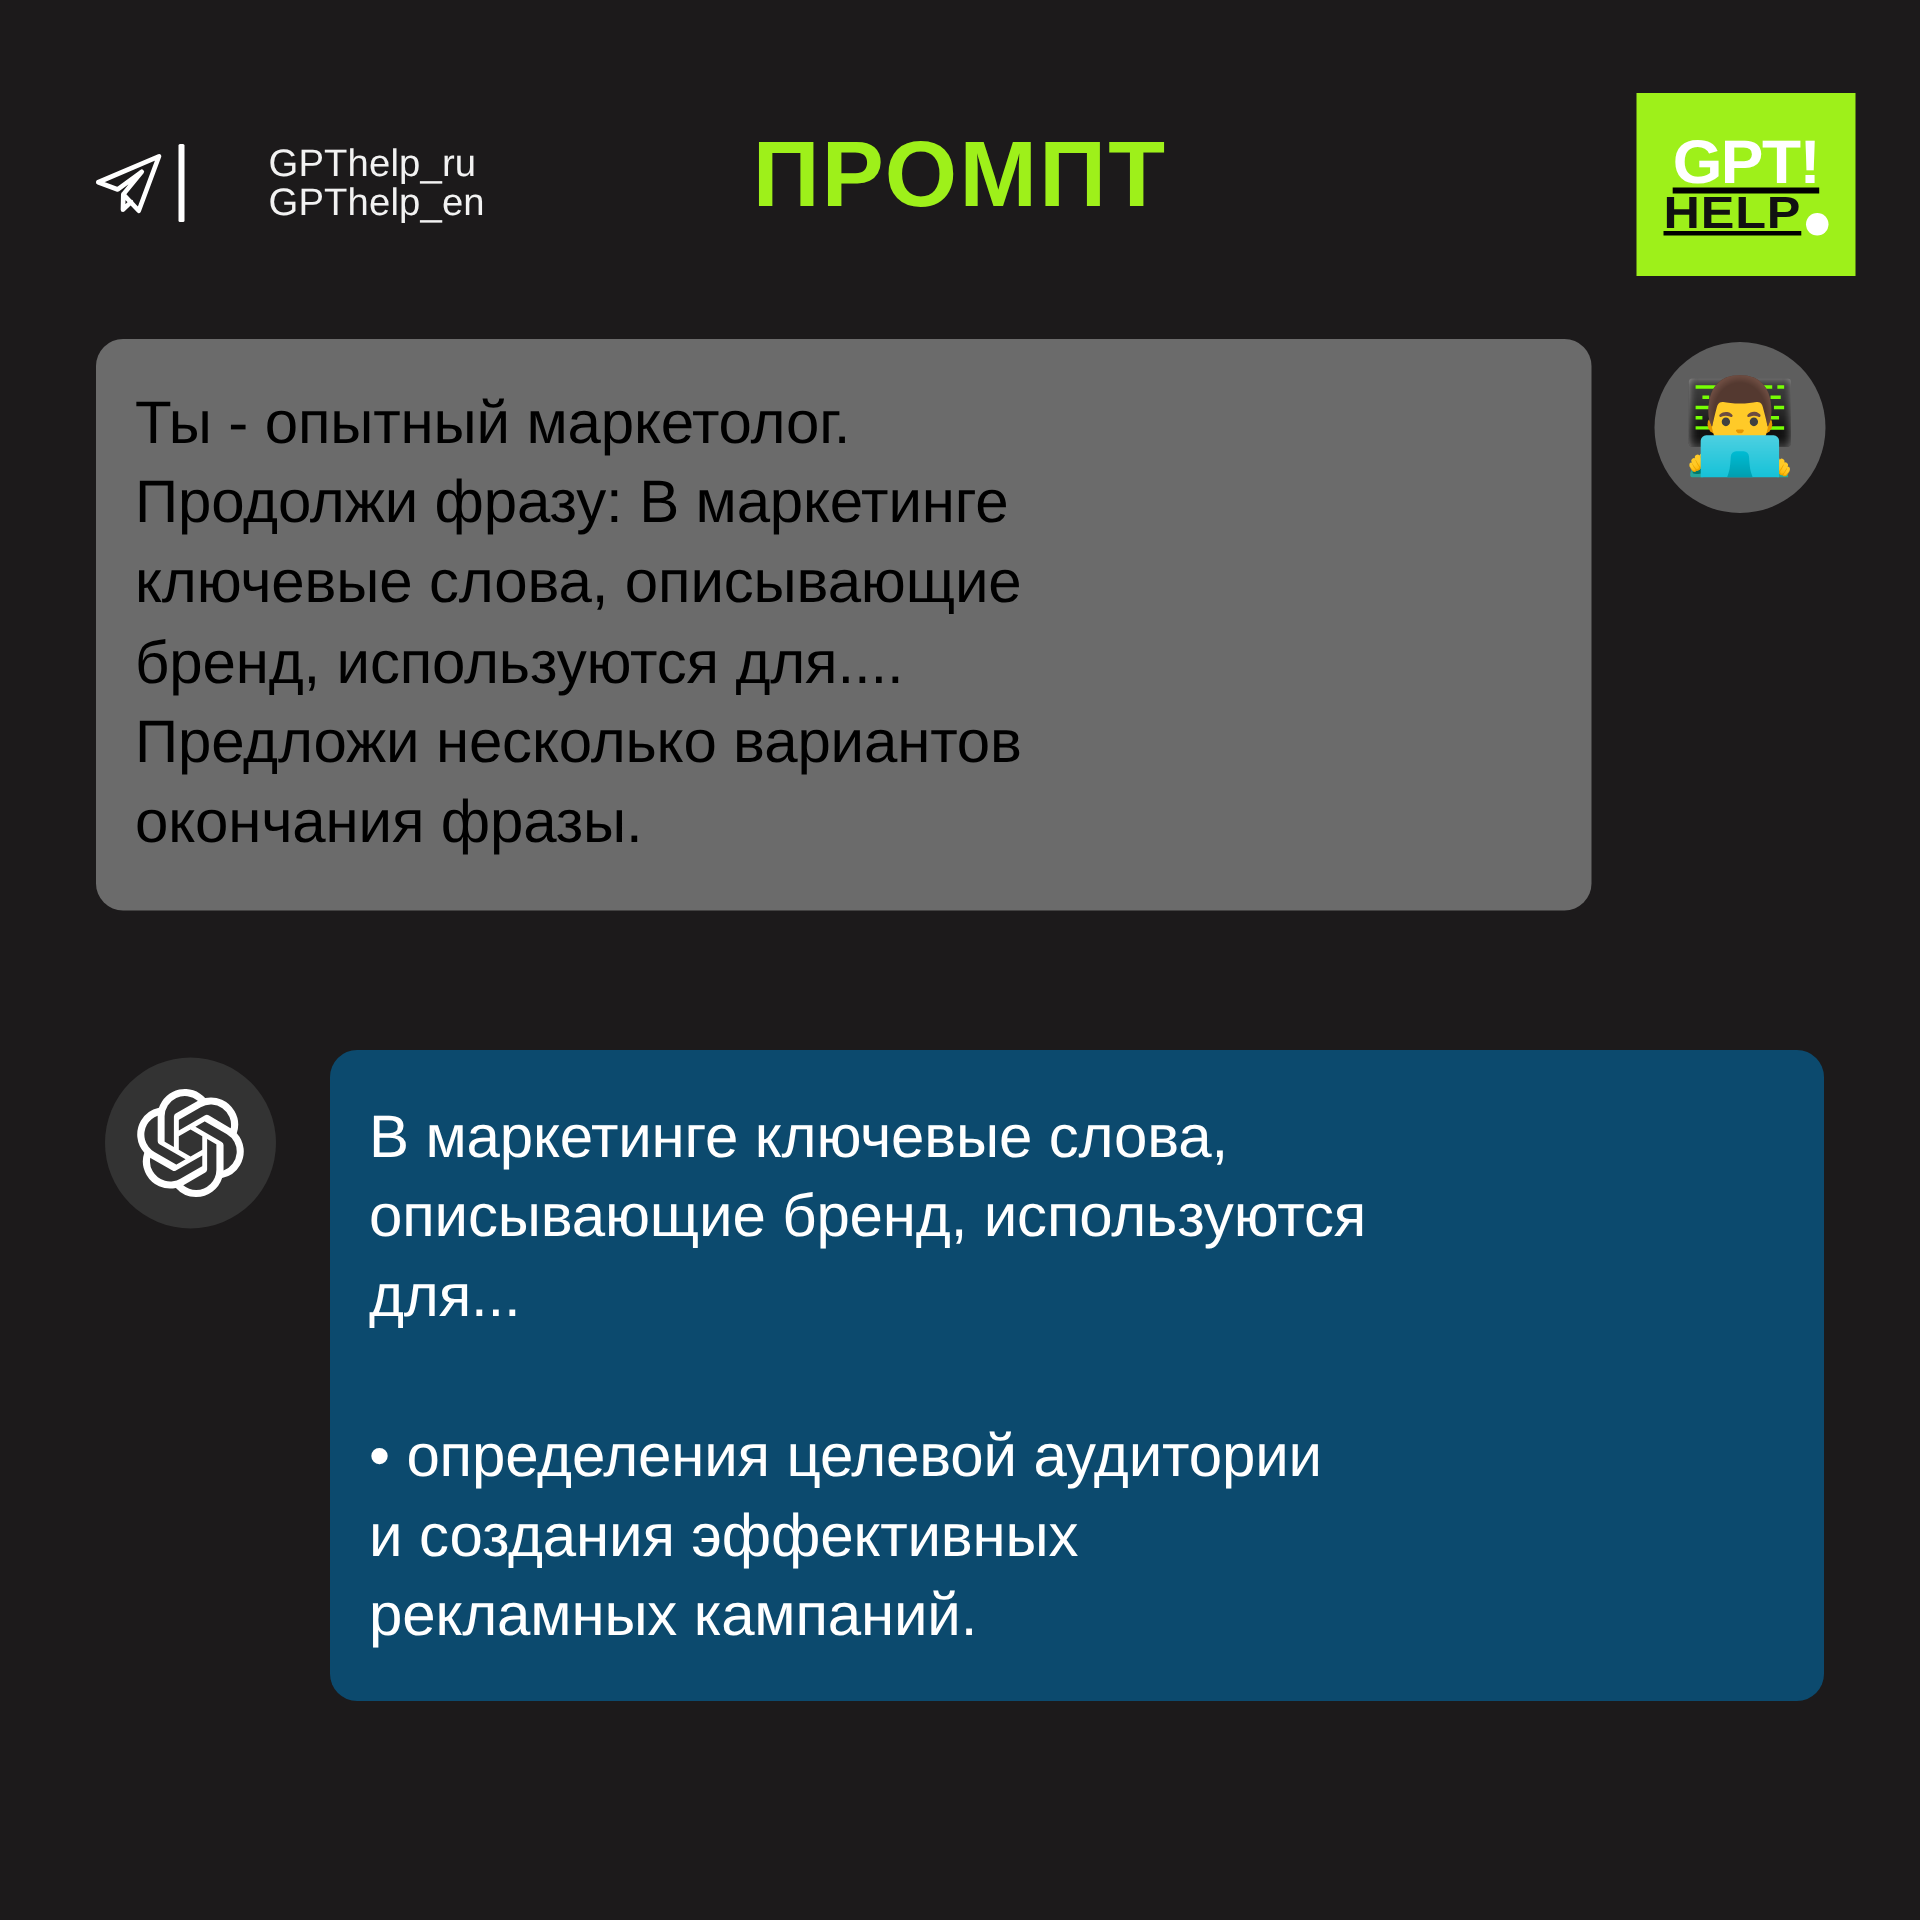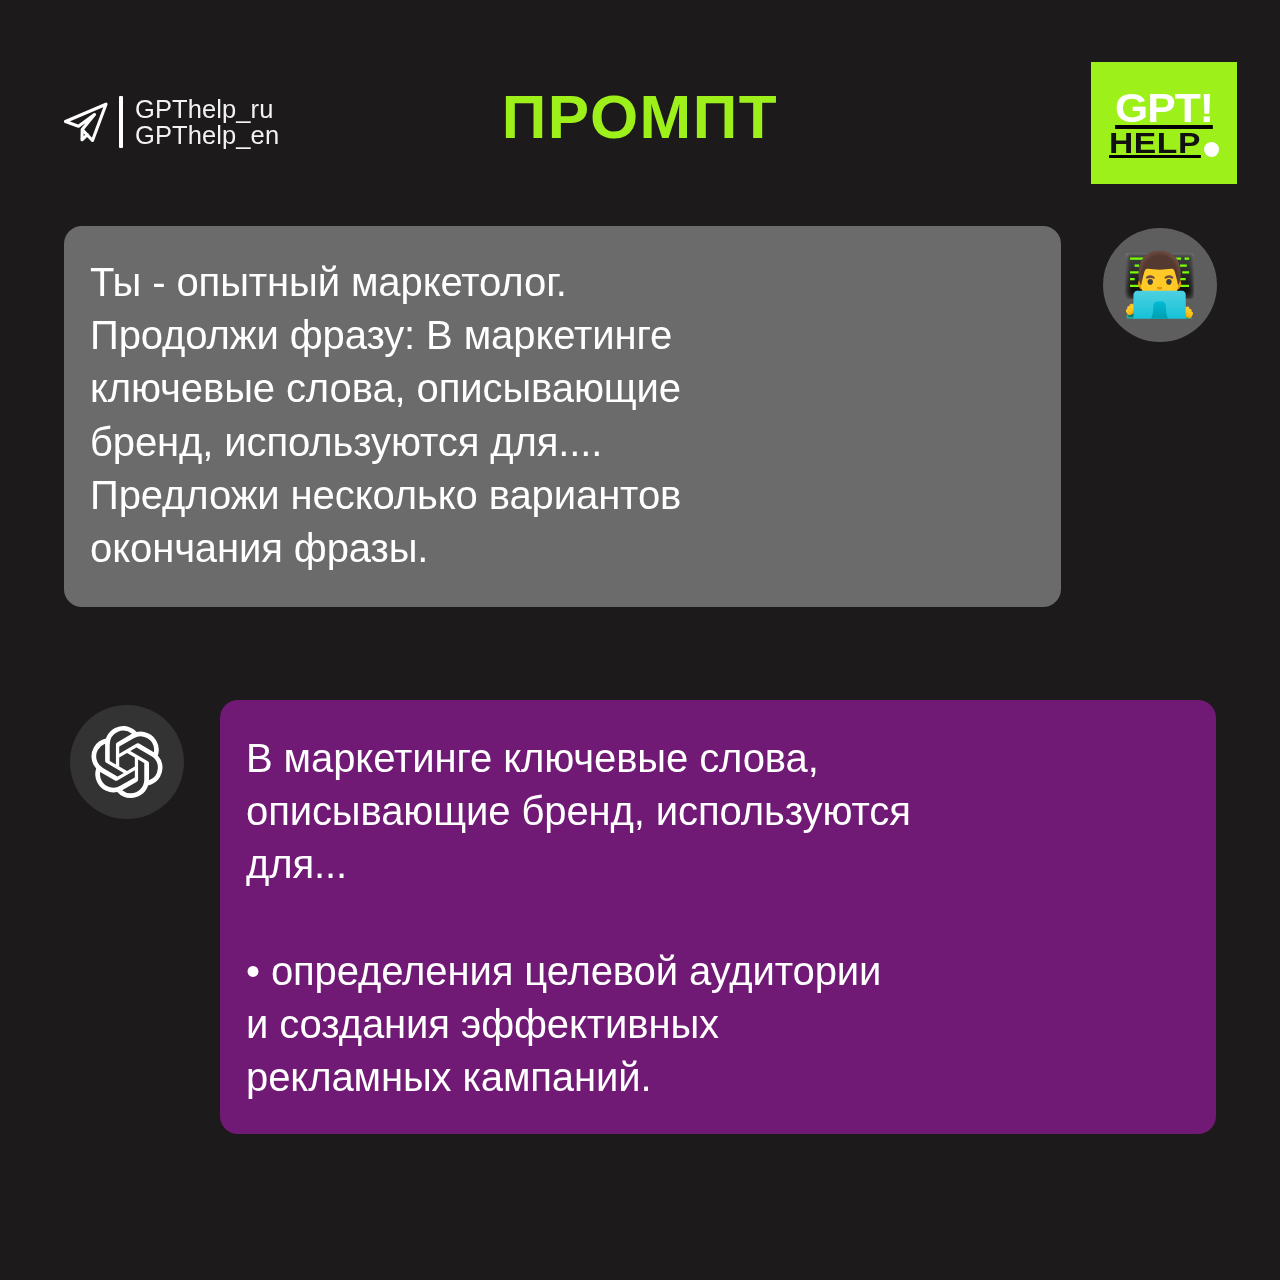--- a/index.html
+++ b/index.html
@@ -47,20 +47,21 @@
     background: #ffffff;
     border-radius: 1px;
     flex: 0 0 auto;
   }
   .tg-handles {
     display: flex;
     flex-direction: column;
     justify-content: center;
     line-height: 1.02;
     padding-left: 3px;
+    margin-left: 44px;
   }
   .tg-handles span {
     color: #f2f2f2;
     font-size: 25.5px;
     letter-spacing: 0.1px;
     white-space: nowrap;
   }
 
   
   .title {
@@ -134,21 +135,21 @@
     position: absolute;
     left: 64px;
     top: 226px;
     width: 997px;
     background: #6b6b6b;
     border-radius: 18px;
     padding: 30px 30px 32px 26px;
     box-sizing: border-box;
   }
   .msg-user .text {
-    color: #ffffff;
+    color: #000000;
     font-size: 40px;
     line-height: 1.33;
     white-space: pre-wrap;
     letter-spacing: -0.1px;
   }
   .avatar-user {
     position: absolute;
     left: 1103px;
     top: 228px;
     width: 114px;
@@ -175,21 +176,21 @@
     align-items: center;
     justify-content: center;
   }
   .avatar-assistant svg { width: 72px; height: 72px; display: block; }
 
   .msg-assistant {
     position: absolute;
     left: 220px;
     top: 700px;
     width: 996px;
-    background: #701a75;
+    background: #0c4a6e;
     border-radius: 18px;
     padding: 32px 26px 30px 26px;
     box-sizing: border-box;
   }
   .msg-assistant .text {
     color: #ffffff;
     font-size: 40px;
     line-height: 1.33;
     white-space: pre-wrap;
     letter-spacing: -0.1px;

